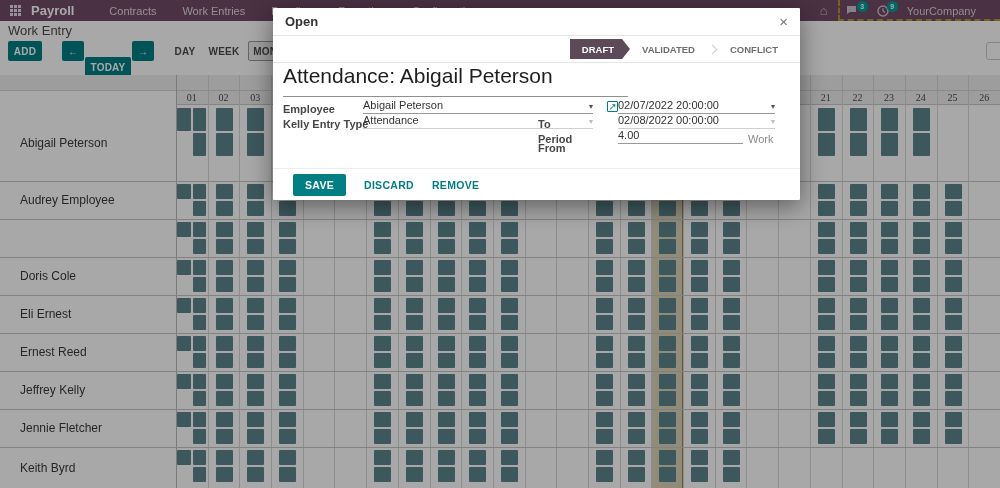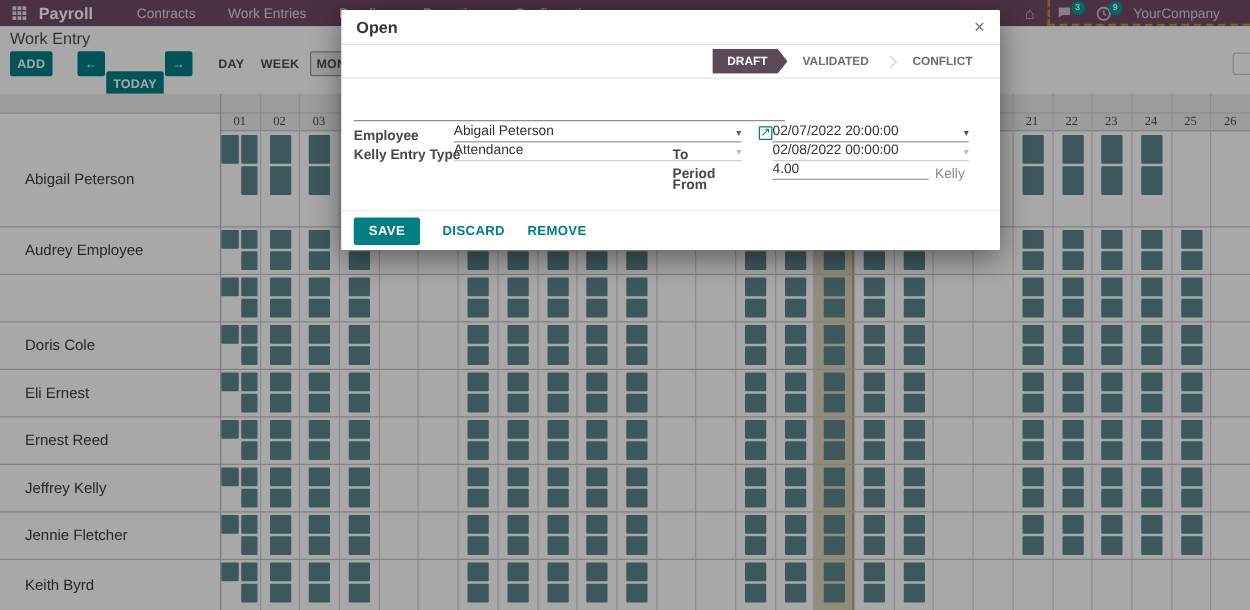--- a/index.html
+++ b/index.html
@@ -85,21 +85,21 @@
   .fld-value { position:absolute; font-size:11px; color:#333; display:flex; align-items:flex-end; }
   .fld-line { border-bottom:1px solid #9a9a9a; padding-bottom:2px; }
   .fld-line-light { border-bottom:1px solid #cfcfcf; padding-bottom:2px; }
   .caret { font-size:8px; color:#555; margin-left:auto; }
   .caret-light { font-size:8px; color:#bbb; margin-left:auto; }
   .ext-link { color:#017E84; font-size:10px; margin-left:6px; border:1px solid #017E84;
     width:11px; height:11px; line-height:9px; text-align:center; border-radius:1px; cursor:pointer; }
   .unit { position:absolute; font-size:11px; color:#8a8a8a; }
 
   .modal-footer { position:absolute; left:0; right:0; top:160px; bottom:0;
-    border-top:1px solid #ececec; display:flex; align-items:center; padding-left:10px; }
+    border-top:1px solid #ececec; display:flex; align-items:center; padding-left:20px; }
   .fbtn { font-size:10.5px; font-weight:bold; letter-spacing:.3px; cursor:pointer; }
   .fbtn-save { background:#017E84; color:#fff; padding:5px 12px; border-radius:2px; }
   .fbtn-link { color:#017E84; margin-left:18px; }
 </style>
 </head>
 <body>
 
 <div class="stage">
 
   <div class="base">
@@ -582,20 +582,21 @@
       <span class="modal-close">×</span>
     </div>
 
     <div class="statusbar">
         <span class="step step-active">DRAFT</span>
         <span class="step">VALIDATED</span>
         <span class="chev"></span>
         <span class="step">CONFLICT</span>
       </div>
 
+    <div class="rec-title">Attendance: Abigail Peterson</div>
     <div class="rec-title-underline"></div>
 
     <span class="fld-label" style="left:10px; top:95px;">Employee</span>
     <span class="fld-value fld-line" style="left:90px; top:91px; width:230px;">
       <span>Abigail Peterson</span>
       <span class="caret">▾</span>
     </span>
     <span class="ext-link" style="position:absolute; left:328px; top:93px;">↗</span>
     <span class="fld-label" style="left:10px; top:110px;">Kelly Entry Type</span>
     <span class="fld-value fld-line-light" style="left:90px; top:106px; width:230px;">
@@ -610,21 +611,21 @@
     </span>
     <span class="fld-label" style="left:265px; top:110px;">To</span>
     <span class="fld-value fld-line-light" style="left:345px; top:106px; width:157px;">
       <span>02/08/2022 00:00:00</span>
       <span class="caret-light">▾</span>
     </span>
     <span class="fld-label" style="left:265px; top:125px;">Period</span>
     <span class="fld-value fld-line" style="left:345px; top:121px; width:125px;">
       <span>4.00</span>
     </span>
-    <span class="unit" style="left:475px; top:125px;">Kelly</span>
+    <span class="unit" style="left:475px; top:125px;">Work</span>
 
     <div class="modal-footer">
       <span class="fbtn fbtn-save">SAVE</span>
       <span class="fbtn fbtn-link">DISCARD</span>
       <span class="fbtn fbtn-link">REMOVE</span>
     </div>
   </div>
 
 </div>
 

